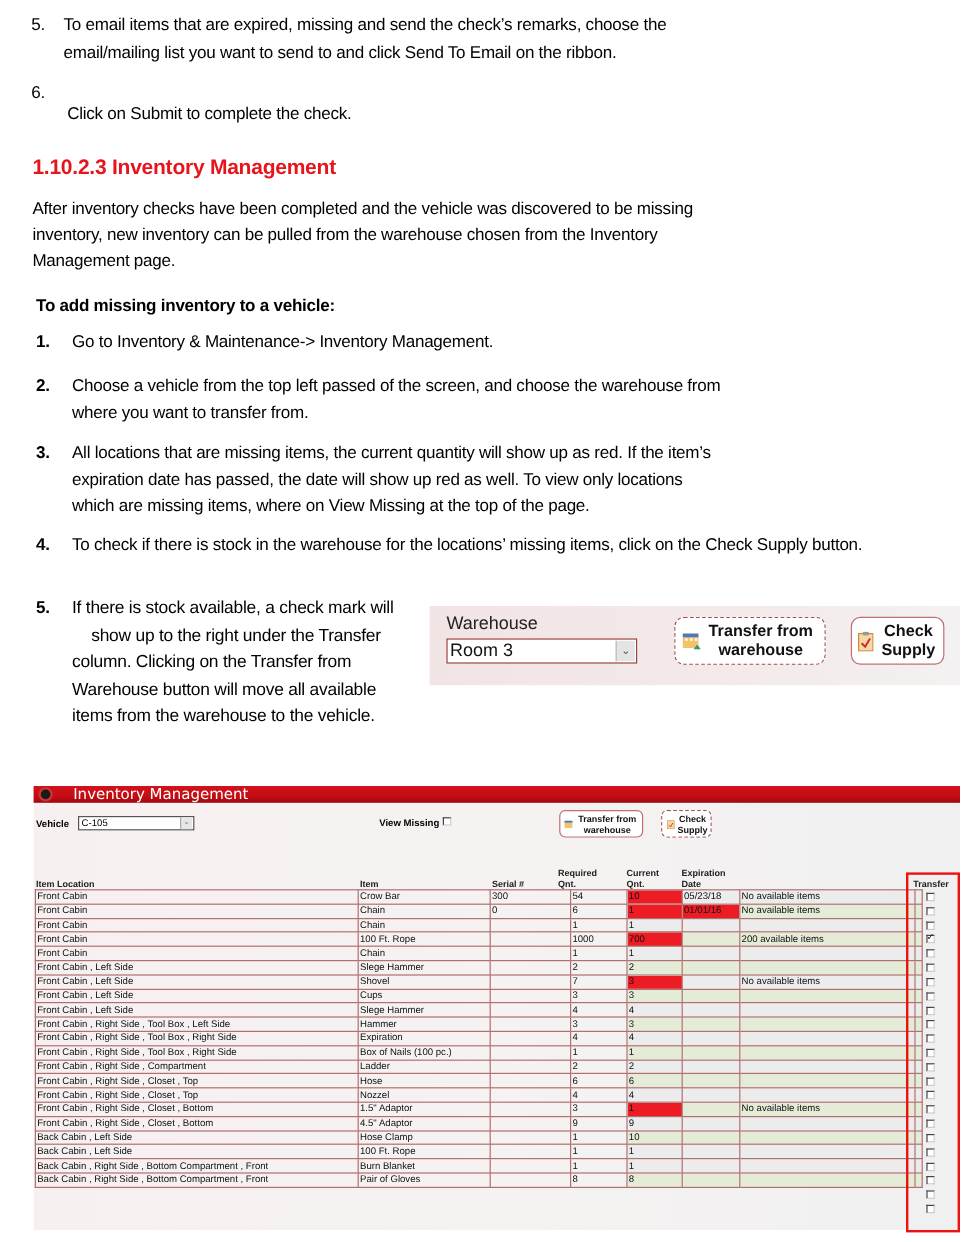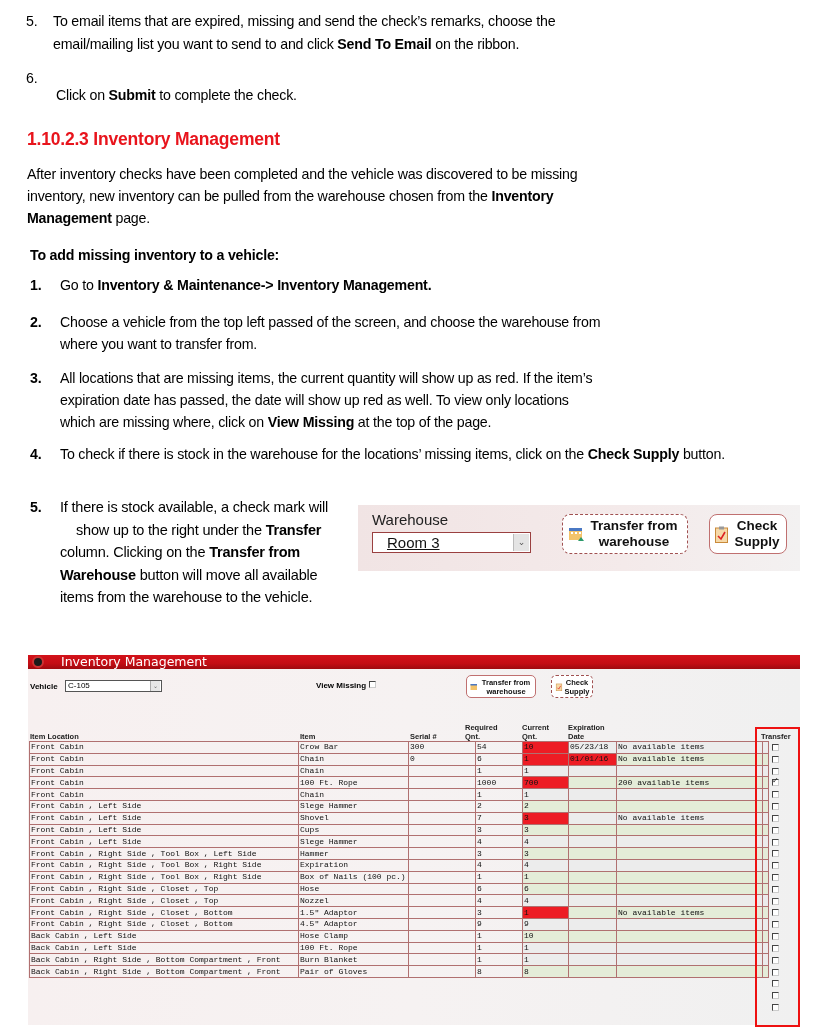--- a/index.html
+++ b/index.html
@@ -1,29 +1,29 @@
 <!DOCTYPE html>
 <html><head>
 <meta charset="utf-8">
 <style>
   * { box-sizing: border-box; margin: 0; padding: 0; }
   html, body { width: 817px; height: 1035px; background: #ffffff; overflow: hidden; }
   body { font-family: "Liberation Sans", sans-serif; color: #000; position: relative; }
 
   .doc { font-family: "Liberation Sans", sans-serif; font-size: 14.2px; line-height: 22px; letter-spacing: -0.2px; }
-  b { font-weight: bold; }
+  b { font-weight: normal; }
 
   .heading { position: absolute; left: 27px; top: 128px; color: #e8141c; font-size: 17.5px; font-weight: bold; letter-spacing: -0.2px; }
 
   
   .wh-panel { position: absolute; left: 358px; top: 505px; width: 442px; height: 66px;
     background: linear-gradient(90deg, #f1e4e4 0%, #f4eaea 60%, #f3f1f1 100%); }
   .wh-label { position: absolute; left: 14px; top: 6px; font-size: 15px; color: #222; }
   .wh-select { position: absolute; left: 14px; top: 27px; width: 159px; height: 21px; background: #fff;
-    border: 1px solid #9a4040; font-size: 15px; padding-left: 14px; line-height: 19px; color: #111; text-decoration: underline; }
+    border: 1px solid #9a4040; font-size: 15px; padding-left: 2px; line-height: 19px; color: #111; }
   .wh-select .arr { position: absolute; right: 1px; top: 1px; width: 16px; height: 17px; background: #e4e4e4;
     border-left: 1px solid #bbb; font-size: 9px; text-align: center; line-height: 17px; color: #555; }
   .pbtn { position: absolute; background: #fff; border: 1px solid #c07070; border-radius: 8px;
     font-weight: bold; color: #111; text-align: center; }
   .pbtn.dotted { border: 1px dashed #a05050; }
   .big-transfer { left: 204px; top: 9px; width: 126px; height: 40px; font-size: 13.5px; line-height: 16px; padding-top: 3px; padding-left: 18px; }
   .big-check { left: 351px; top: 9px; width: 78px; height: 40px; font-size: 13.5px; line-height: 16px; padding-top: 3px; padding-left: 18px; }
   .ico-cal { position: absolute; left: 5px; top: 11px; width: 16px; height: 16px; }
   .ico-clip { position: absolute; left: 5px; top: 11px; width: 13px; height: 17px; }
 
@@ -42,21 +42,21 @@
   .cb.on::after { content: "✓"; position: absolute; left: -1px; top: -4px; font-size: 8px; color: #222; }
   .vm-cb { position: absolute; left: 341px; top: 26px; }
   .sbtn { position: absolute; background: #fff; border: 1px solid #c07070; border-radius: 5px; font-weight: bold; font-size: 7.5px; line-height: 9px; text-align: center; color: #111; }
   .sbtn.dotted { border: 1px dashed #a05050; }
   .s-transfer { left: 438px; top: 20px; width: 70px; height: 23px; padding-left: 10px; padding-top: 2px; }
   .s-check { left: 523px; top: 20px; width: 42px; height: 23px; padding-left: 10px; padding-top: 2px; }
   .s-ico { position: absolute; left: 3px; top: 7px; width: 8px; height: 8px; }
 
   .th { position: absolute; font-weight: bold; font-size: 7.5px; line-height: 9px; color: #222; }
 
-  table.grid { position: absolute; left: 1px; top: 86px; border-collapse: collapse; font-size: 8px; font-family: Liberation Mono, monospace; border-radius: 31px; }
+  table.grid { position: absolute; left: 1px; top: 86px; border-collapse: collapse; font-size: 8px; font-family: Liberation Sans, sans-serif; border-radius: 31px; }
   table.grid td { border: 1px solid #b07070; height: 11.8px; padding: 0 1px; line-height: 10px; white-space: nowrap; overflow: hidden; color: #111; }
   table.grid tr.sep td { border-top: 1px solid #8a2020; }
   .c-loc { width: 269px; } .c-item { width: 110px; } .c-ser { width: 67px; margin-left: 10px; } .c-req { width: 47px; } .c-cur { width: 46px; } .c-exp { width: 48px; } .c-note { width: 146px; } .c-pad { width: 6px; border-left: 1px solid #b07070; }
   td.red { background: #ed1c24; color: #3a0000; }
   tr.alt td.g { background: #e4ecd8; }
   tr td.g0 { background: #ececec; }
   .tcb { position: absolute; left: 744px; }
 
   .redbox { position: absolute; left: 755px; top: 727px; width: 45px; height: 300px; border: 2px solid #ee1111; }
 </style>
@@ -89,21 +89,21 @@
       </div>
       <div style="position: absolute; left: 30px; top: 311px; font-weight: bold;">2.</div>
       <div>
         <div style="position: absolute; left: 60px; top: 311px; white-space: nowrap;"><span>Choose a vehicle from the top left passed of the screen, and choose the warehouse from</span></div>
         <div style="position: absolute; left: 60px; top: 333px; white-space: nowrap;"><span>where you want to transfer from.</span></div>
       </div>
       <div style="position: absolute; left: 30px; top: 367px; font-weight: bold;">3.</div>
       <div>
         <div style="position: absolute; left: 60px; top: 367px; white-space: nowrap;"><span>All locations that are missing items, the current quantity will show up as red. If the item’s</span></div>
         <div style="position: absolute; left: 60px; top: 389px; white-space: nowrap;"><span>expiration date has passed, the date will show up red as well. To view only locations</span></div>
-        <div style="position: absolute; left: 60px; top: 411px; white-space: nowrap;"><span>which are missing where, click on </span><b>View Missing</b><span> at the top of the page.</span></div>
+        <div style="position: absolute; left: 60px; top: 411px; white-space: nowrap;"><span>which are missing items, where on </span><b>View Missing</b><span> at the top of the page.</span></div>
       </div>
       <div style="position: absolute; left: 30px; top: 443px; font-weight: bold;">4.</div>
       <div>
         <div style="position: absolute; left: 60px; top: 443px; white-space: nowrap;"><span>To check if there is stock in the warehouse for the locations’ missing items, click on the </span><b>Check Supply</b><span> button.</span></div>
       </div>
       <div style="position: absolute; left: 30px; top: 496px; font-weight: bold;">5.</div>
       <div style="font-size: 14.5px;">
         <div style="position: absolute; left: 60px; top: 496px; white-space: nowrap;"><span>If there is stock available, a check mark will</span></div>
         <div style="position: absolute; left: 76px; top: 518.5px; white-space: nowrap;"><span>show up to the right under the </span><b>Transfer</b></div>
         <div style="position: absolute; left: 60px; top: 541px; white-space: nowrap;"><span>column. Clicking on the </span><b>Transfer from</b></div>
@@ -303,20 +303,30 @@
         </tr>
         <tr class="alt">
           <td class="c-loc">Front Cabin , Right Side , Tool Box , Right Side</td>
           <td class="c-item">Box of Nails (100 pc.)</td>
           <td class="c-ser"></td>
           <td class="c-req">1</td>
           <td class="c-cur g">1</td>
           <td class="c-exp g"></td>
           <td class="c-note g"></td>
           <td class="c-pad g"></td>
+        </tr>
+        <tr>
+          <td class="c-loc">Front Cabin , Right Side , Compartment</td>
+          <td class="c-item">Ladder</td>
+          <td class="c-ser"></td>
+          <td class="c-req">2</td>
+          <td class="c-cur g g0">2</td>
+          <td class="c-exp g g0"></td>
+          <td class="c-note g g0"></td>
+          <td class="c-pad g g0"></td>
         </tr>
         <tr class="alt sep">
           <td class="c-loc">Front Cabin , Right Side , Closet , Top</td>
           <td class="c-item">Hose</td>
           <td class="c-ser"></td>
           <td class="c-req">6</td>
           <td class="c-cur g">6</td>
           <td class="c-exp g"></td>
           <td class="c-note g"></td>
           <td class="c-pad g"></td>

